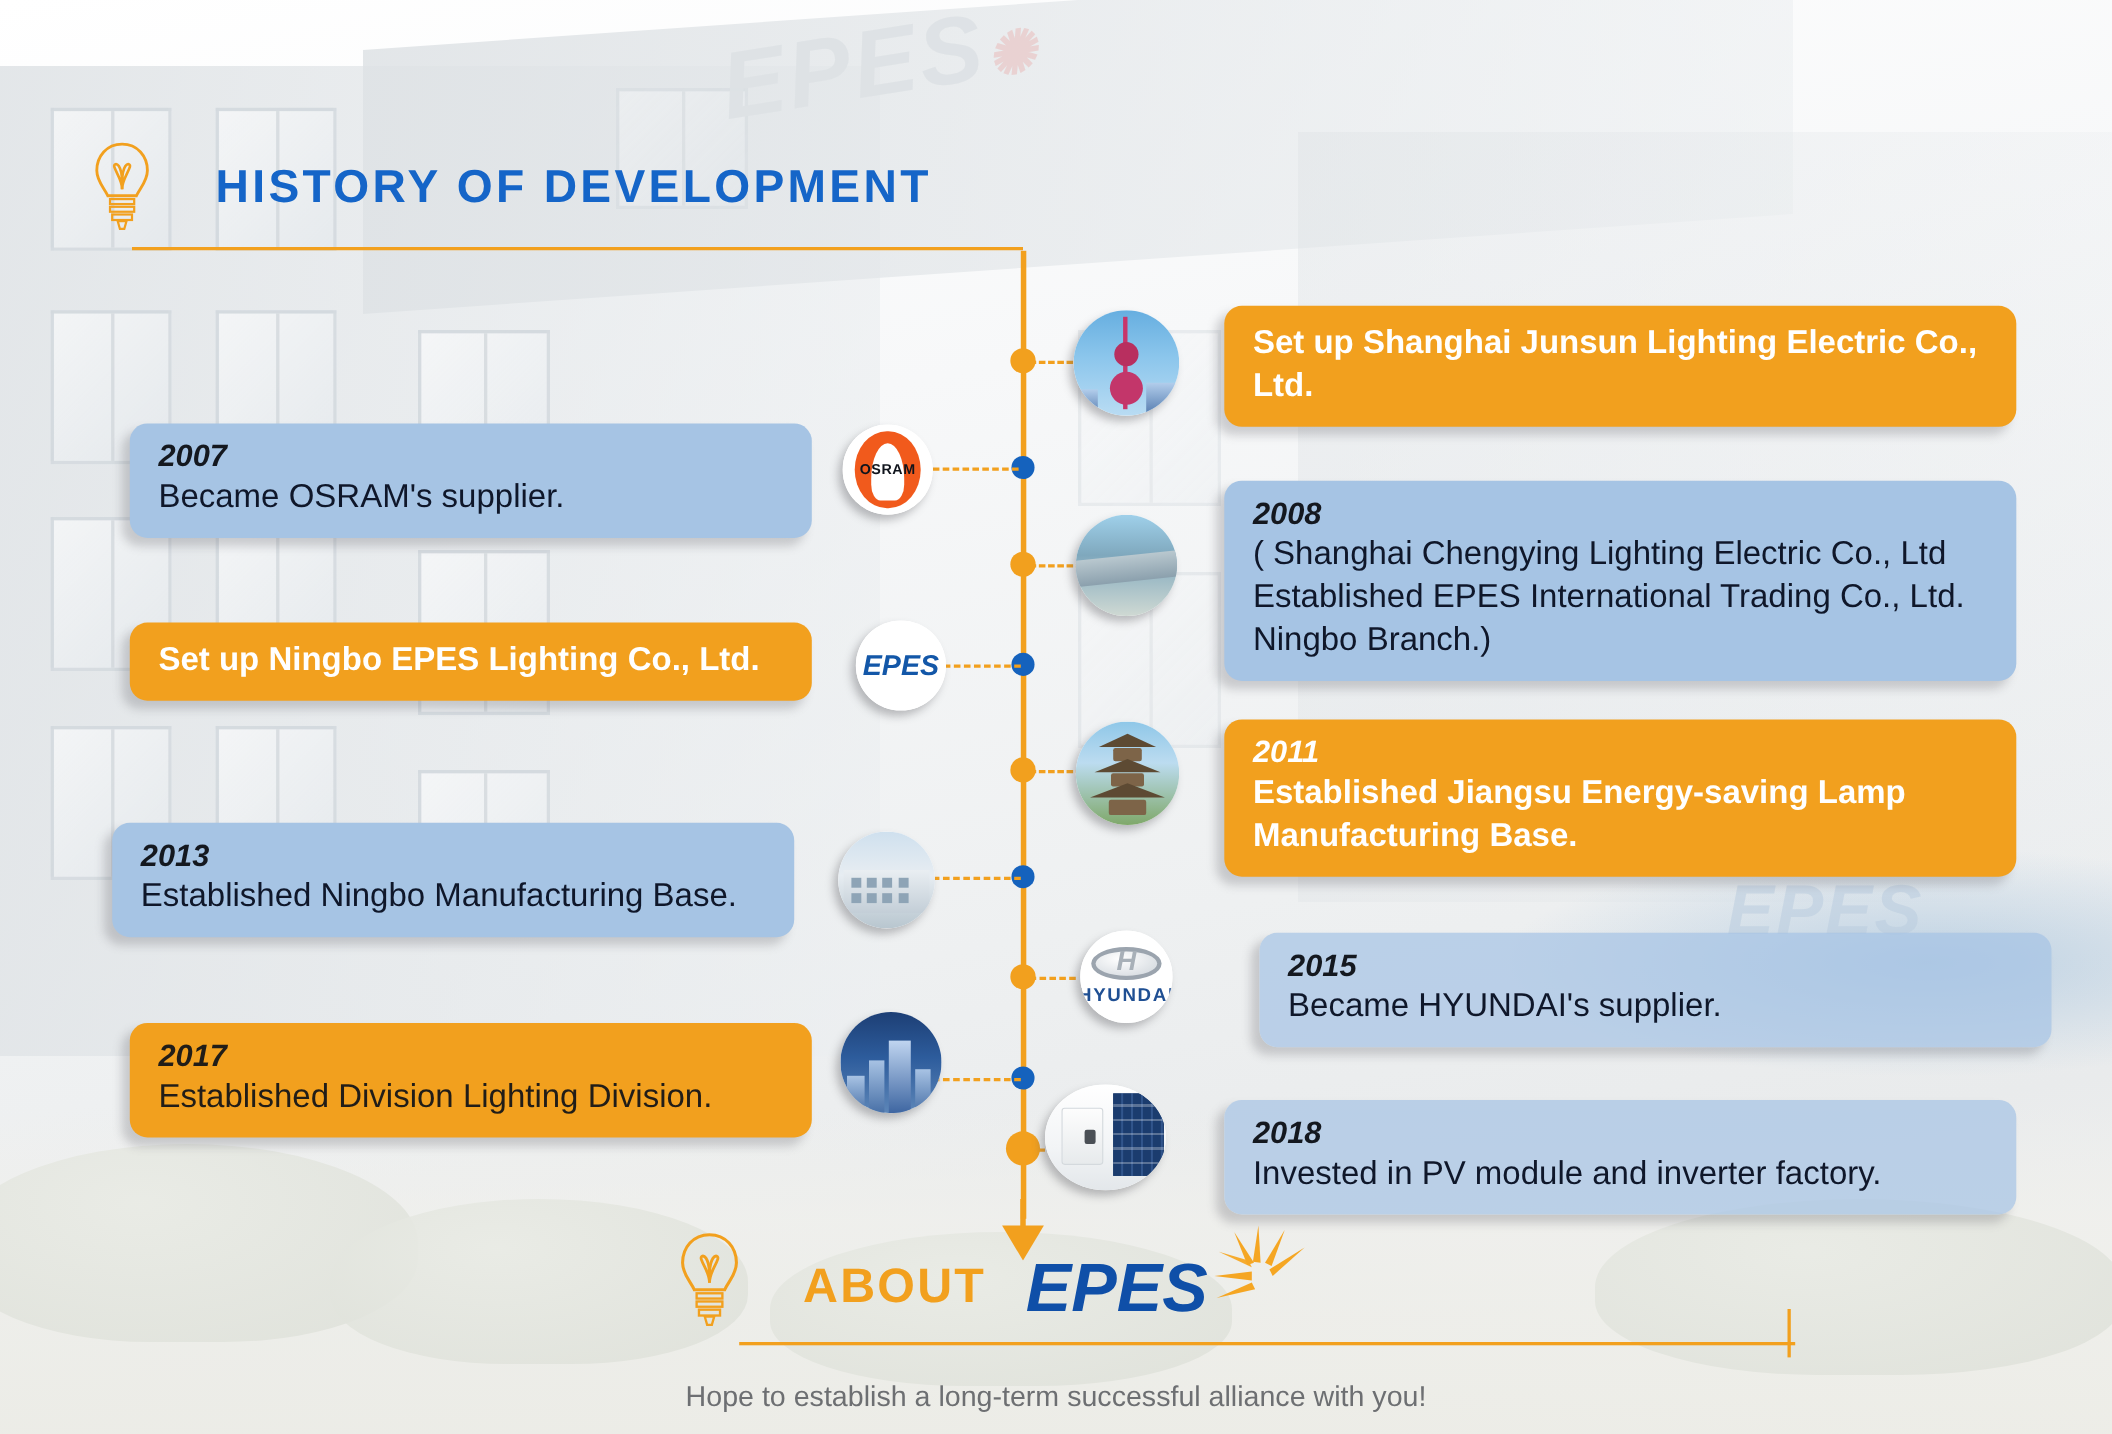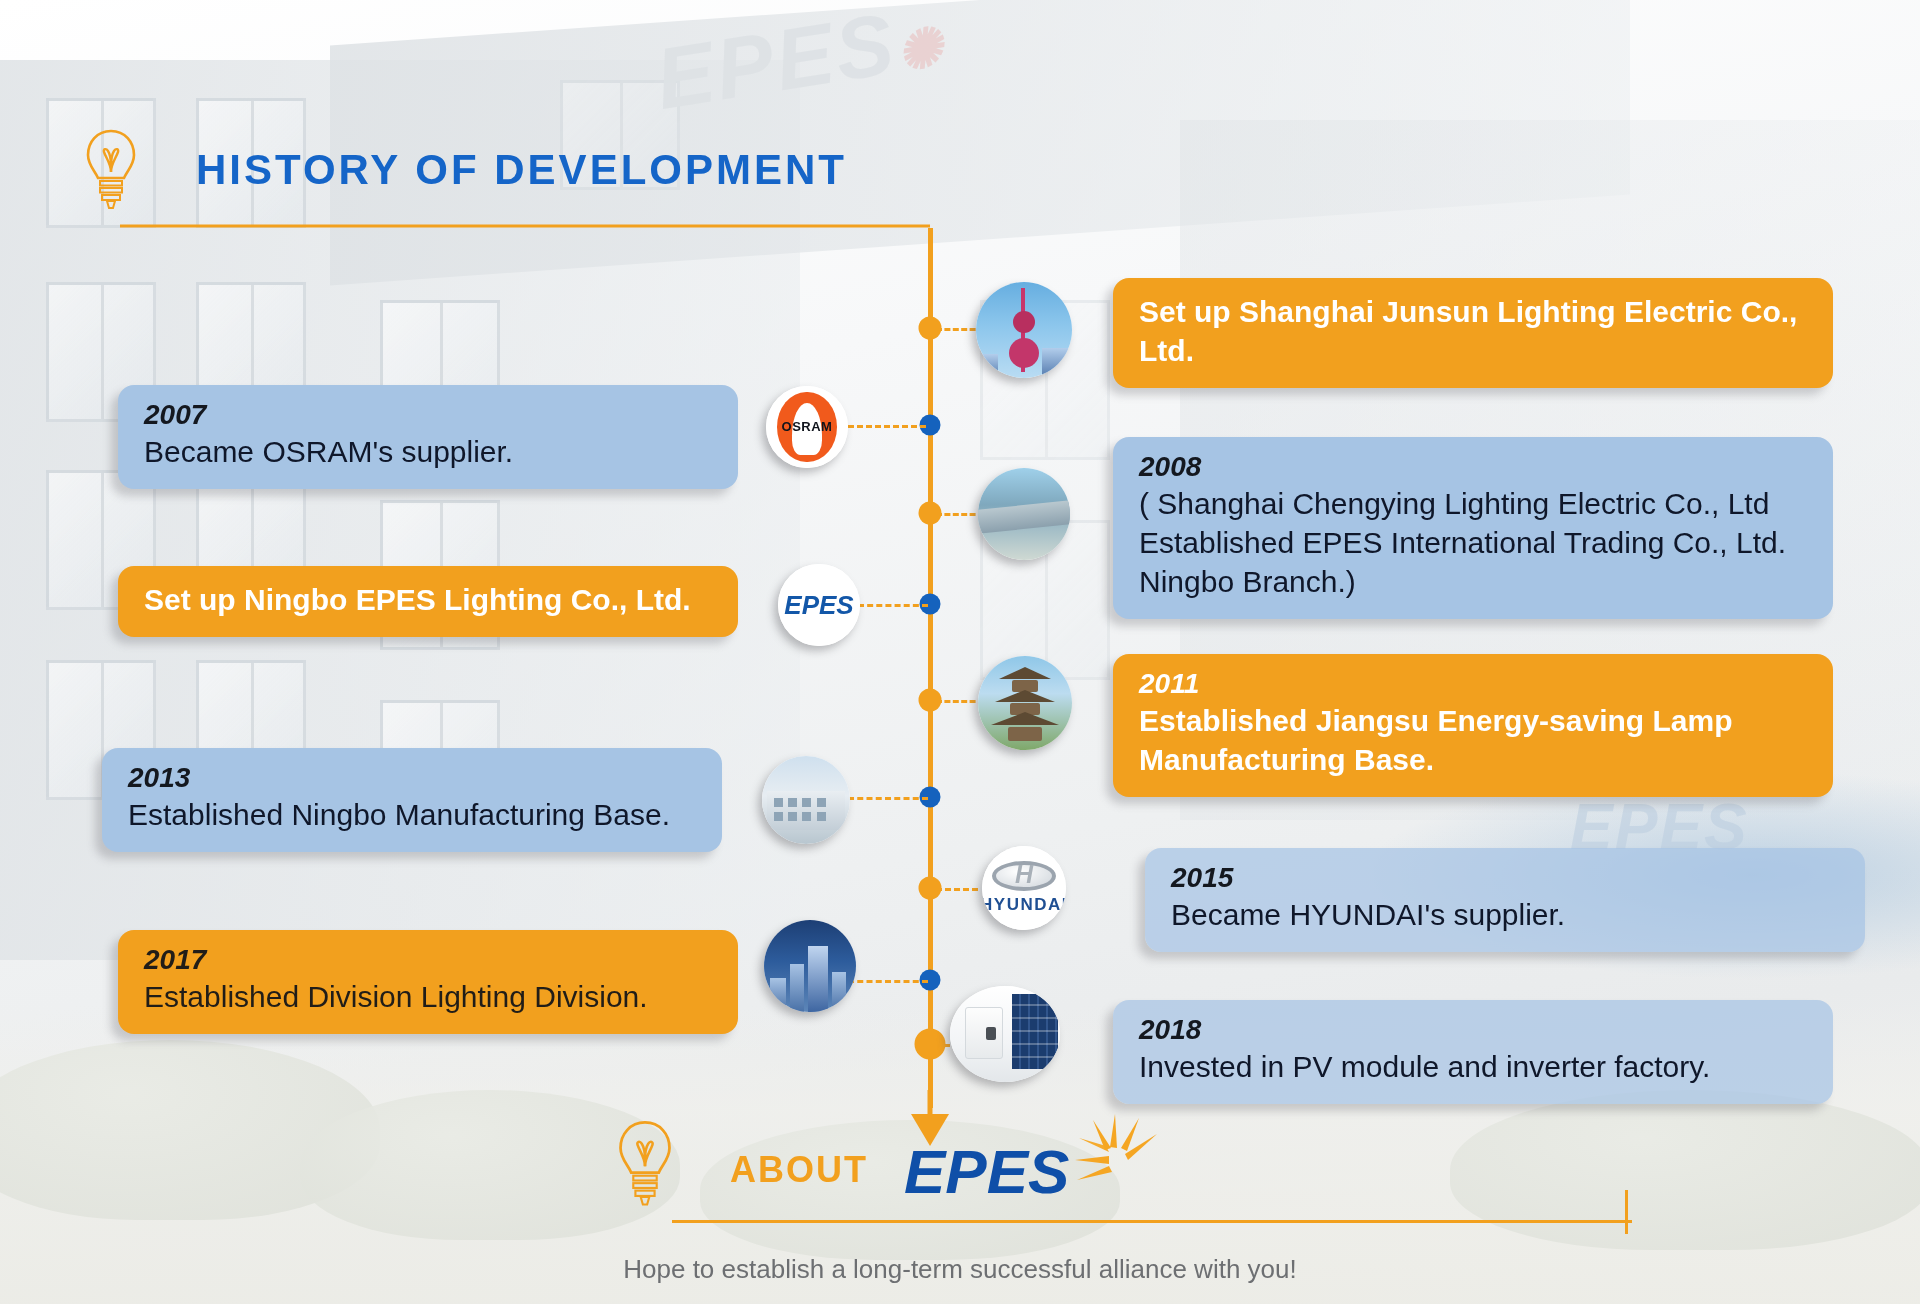--- a/index.html
+++ b/index.html
@@ -198,21 +198,21 @@
   
   .pl-roof{position:absolute;left:0;right:0;top:40%;height:26%;background:linear-gradient(180deg,#b9c8cf,#8ba0ad);transform:skewY(-6deg);}
 
   
   #footer { position: absolute; left: 0; right: 0; top: 1132px; }
   #about-row {
     position:absolute; left: 610px; top: 0;
     display:flex; align-items:center;
   }
   #about-label {
-    font-size: 36px; font-weight: bold; color:#f2a01e; letter-spacing: 2px;
+    font-size: 44px; font-weight: bold; color:#f2a01e; letter-spacing: 2px;
     margin-left: 120px; margin-top: 0;
   }
   #epes-logo {
     margin-left: 36px; margin-top: 4px; position: relative;
     font-size: 62px; font-weight: bold; font-style: italic;
     color:#0f4fa8; letter-spacing: 0px;
   }
   #footer-bulb { position:absolute; left: 612px; top: -14px; width: 66px; height: 92px; }
   #footer-frame {
     position:absolute; left: 178px; top: 102px;

